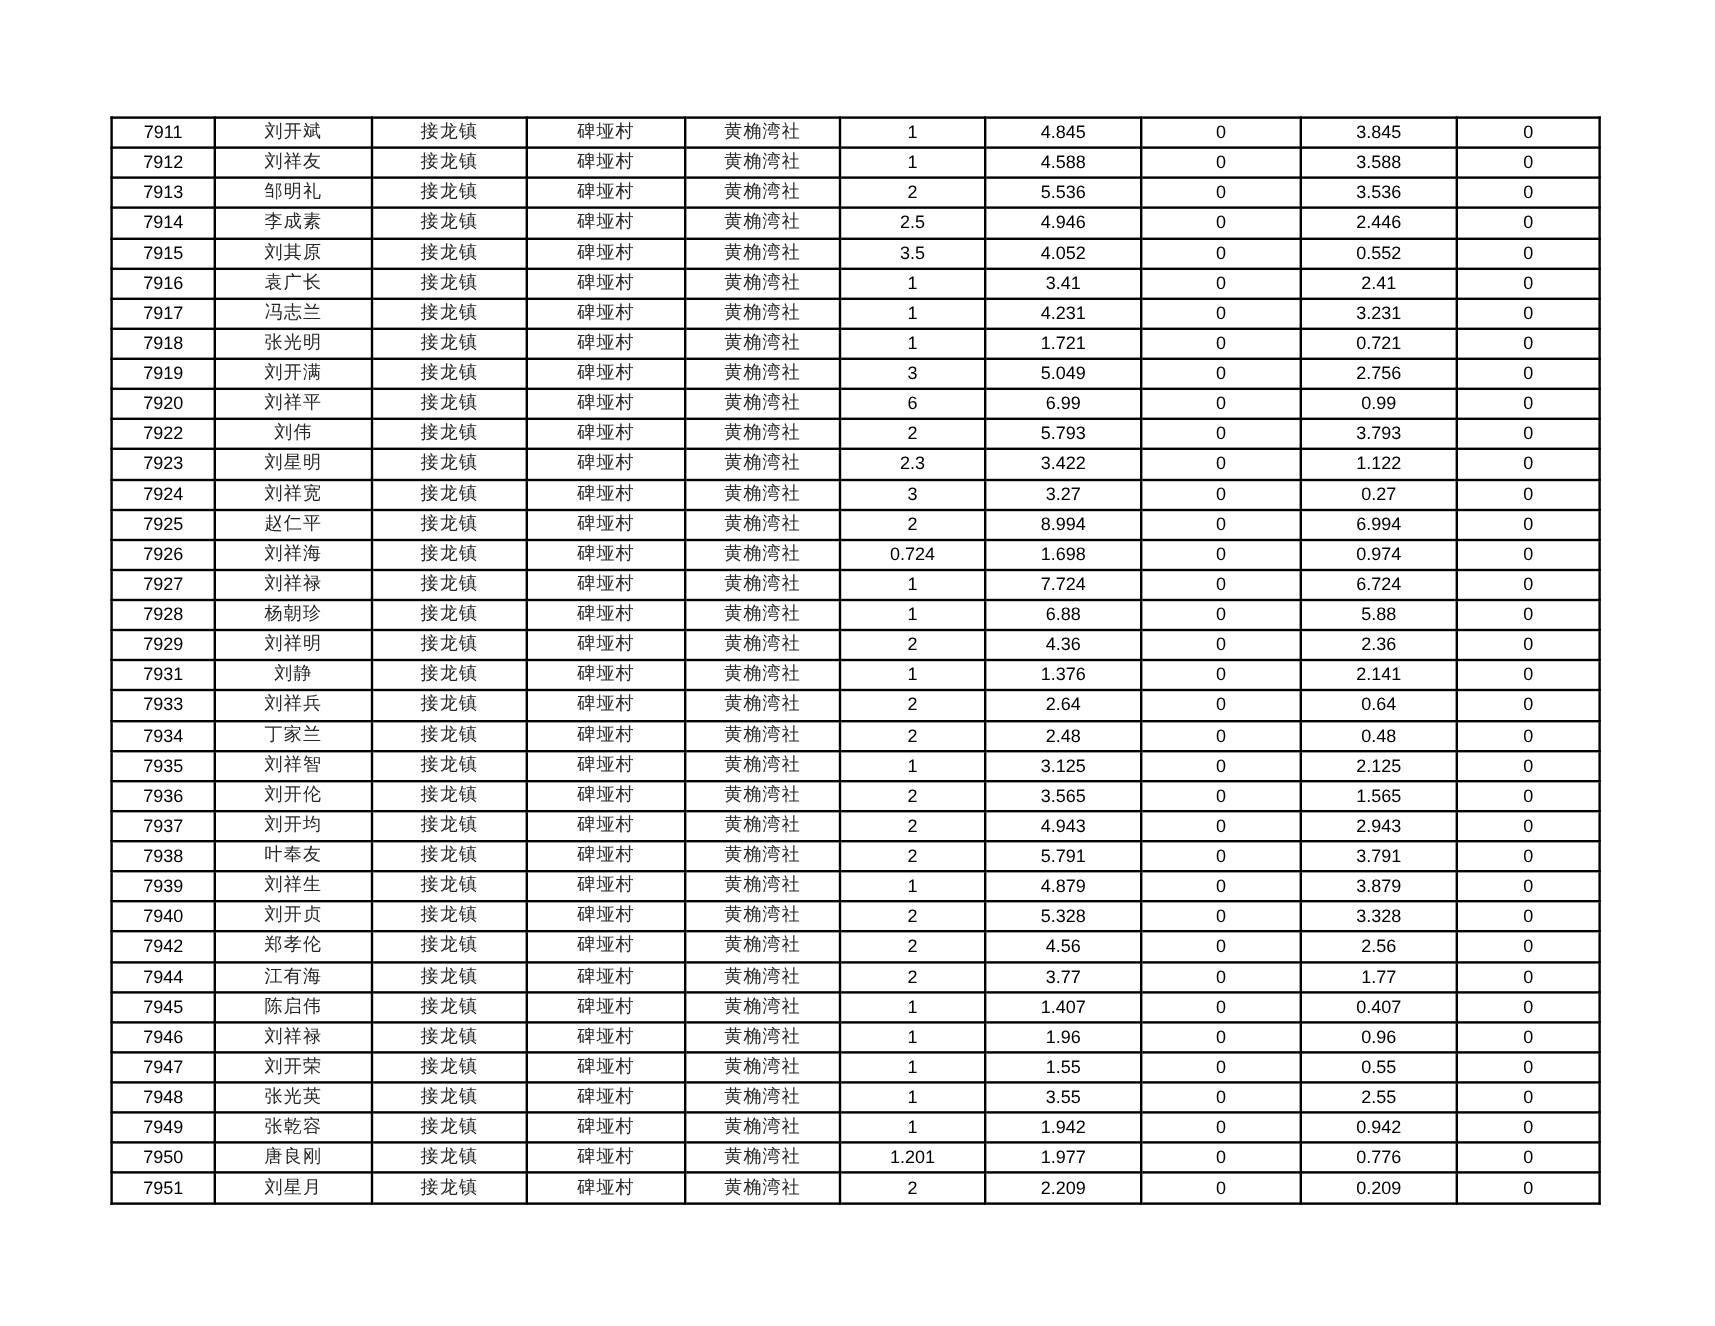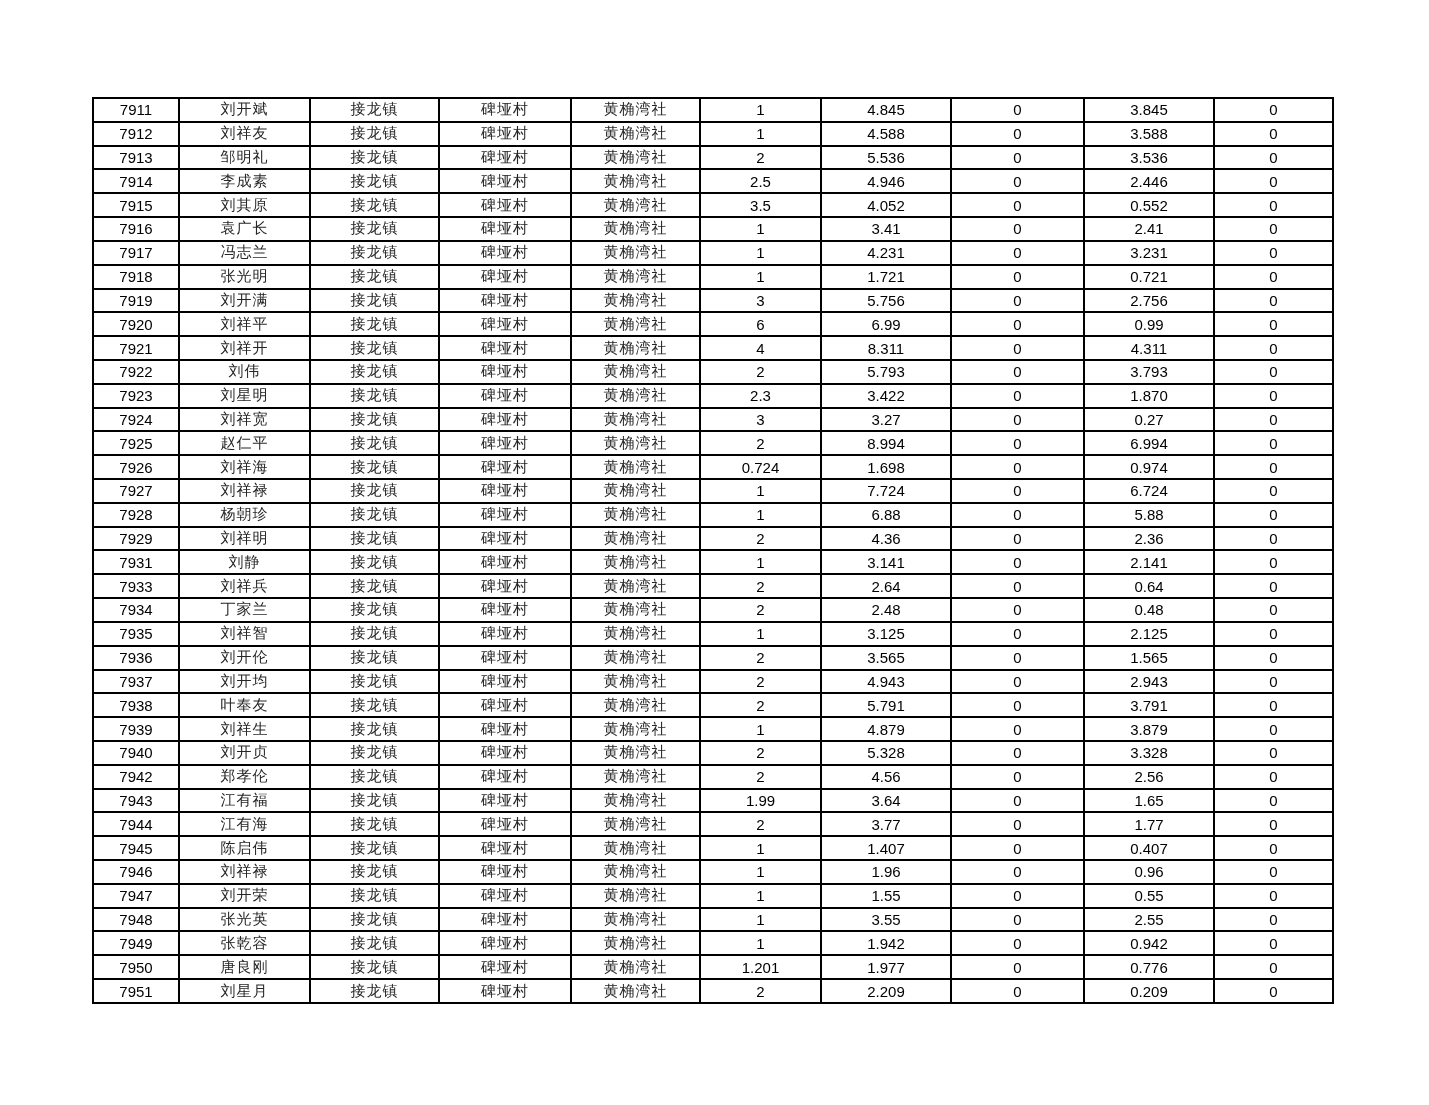--- a/index.html
+++ b/index.html
@@ -159,71 +159,59 @@
         <td class="num">0.721</td>
         <td class="num">0</td>
       </tr>
       <tr>
         <td class="num">7919</td>
         <td class="zh">刘开满</td>
         <td class="zh">接龙镇</td>
         <td class="zh">碑垭村</td>
         <td class="zh">黄桷湾社</td>
         <td class="num">3</td>
-        <td class="num">5.756</td>
+        <td class="num">5.049</td>
         <td class="num">0</td>
         <td class="num">2.756</td>
         <td class="num">0</td>
       </tr>
       <tr>
         <td class="num">7920</td>
         <td class="zh">刘祥平</td>
         <td class="zh">接龙镇</td>
         <td class="zh">碑垭村</td>
         <td class="zh">黄桷湾社</td>
         <td class="num">6</td>
         <td class="num">6.99</td>
         <td class="num">0</td>
         <td class="num">0.99</td>
         <td class="num">0</td>
       </tr>
       <tr>
-        <td class="num">7921</td>
-        <td class="zh">刘祥开</td>
-        <td class="zh">接龙镇</td>
-        <td class="zh">碑垭村</td>
-        <td class="zh">黄桷湾社</td>
-        <td class="num">4</td>
-        <td class="num">8.311</td>
-        <td class="num">0</td>
-        <td class="num">4.311</td>
-        <td class="num">0</td>
-      </tr>
-      <tr>
         <td class="num">7922</td>
         <td class="zh">刘伟</td>
         <td class="zh">接龙镇</td>
         <td class="zh">碑垭村</td>
         <td class="zh">黄桷湾社</td>
         <td class="num">2</td>
         <td class="num">5.793</td>
         <td class="num">0</td>
         <td class="num">3.793</td>
         <td class="num">0</td>
       </tr>
       <tr>
         <td class="num">7923</td>
         <td class="zh">刘星明</td>
         <td class="zh">接龙镇</td>
         <td class="zh">碑垭村</td>
         <td class="zh">黄桷湾社</td>
         <td class="num">2.3</td>
         <td class="num">3.422</td>
         <td class="num">0</td>
-        <td class="num">1.870</td>
+        <td class="num">1.122</td>
         <td class="num">0</td>
       </tr>
       <tr>
         <td class="num">7924</td>
         <td class="zh">刘祥宽</td>
         <td class="zh">接龙镇</td>
         <td class="zh">碑垭村</td>
         <td class="zh">黄桷湾社</td>
         <td class="num">3</td>
         <td class="num">3.27</td>
@@ -291,21 +279,21 @@
         <td class="num">2.36</td>
         <td class="num">0</td>
       </tr>
       <tr>
         <td class="num">7931</td>
         <td class="zh">刘静</td>
         <td class="zh">接龙镇</td>
         <td class="zh">碑垭村</td>
         <td class="zh">黄桷湾社</td>
         <td class="num">1</td>
-        <td class="num">3.141</td>
+        <td class="num">1.376</td>
         <td class="num">0</td>
         <td class="num">2.141</td>
         <td class="num">0</td>
       </tr>
       <tr>
         <td class="num">7933</td>
         <td class="zh">刘祥兵</td>
         <td class="zh">接龙镇</td>
         <td class="zh">碑垭村</td>
         <td class="zh">黄桷湾社</td>
@@ -402,32 +390,20 @@
       <tr>
         <td class="num">7942</td>
         <td class="zh">郑孝伦</td>
         <td class="zh">接龙镇</td>
         <td class="zh">碑垭村</td>
         <td class="zh">黄桷湾社</td>
         <td class="num">2</td>
         <td class="num">4.56</td>
         <td class="num">0</td>
         <td class="num">2.56</td>
-        <td class="num">0</td>
-      </tr>
-      <tr>
-        <td class="num">7943</td>
-        <td class="zh">江有福</td>
-        <td class="zh">接龙镇</td>
-        <td class="zh">碑垭村</td>
-        <td class="zh">黄桷湾社</td>
-        <td class="num">1.99</td>
-        <td class="num">3.64</td>
-        <td class="num">0</td>
-        <td class="num">1.65</td>
         <td class="num">0</td>
       </tr>
       <tr>
         <td class="num">7944</td>
         <td class="zh">江有海</td>
         <td class="zh">接龙镇</td>
         <td class="zh">碑垭村</td>
         <td class="zh">黄桷湾社</td>
         <td class="num">2</td>
         <td class="num">3.77</td>

